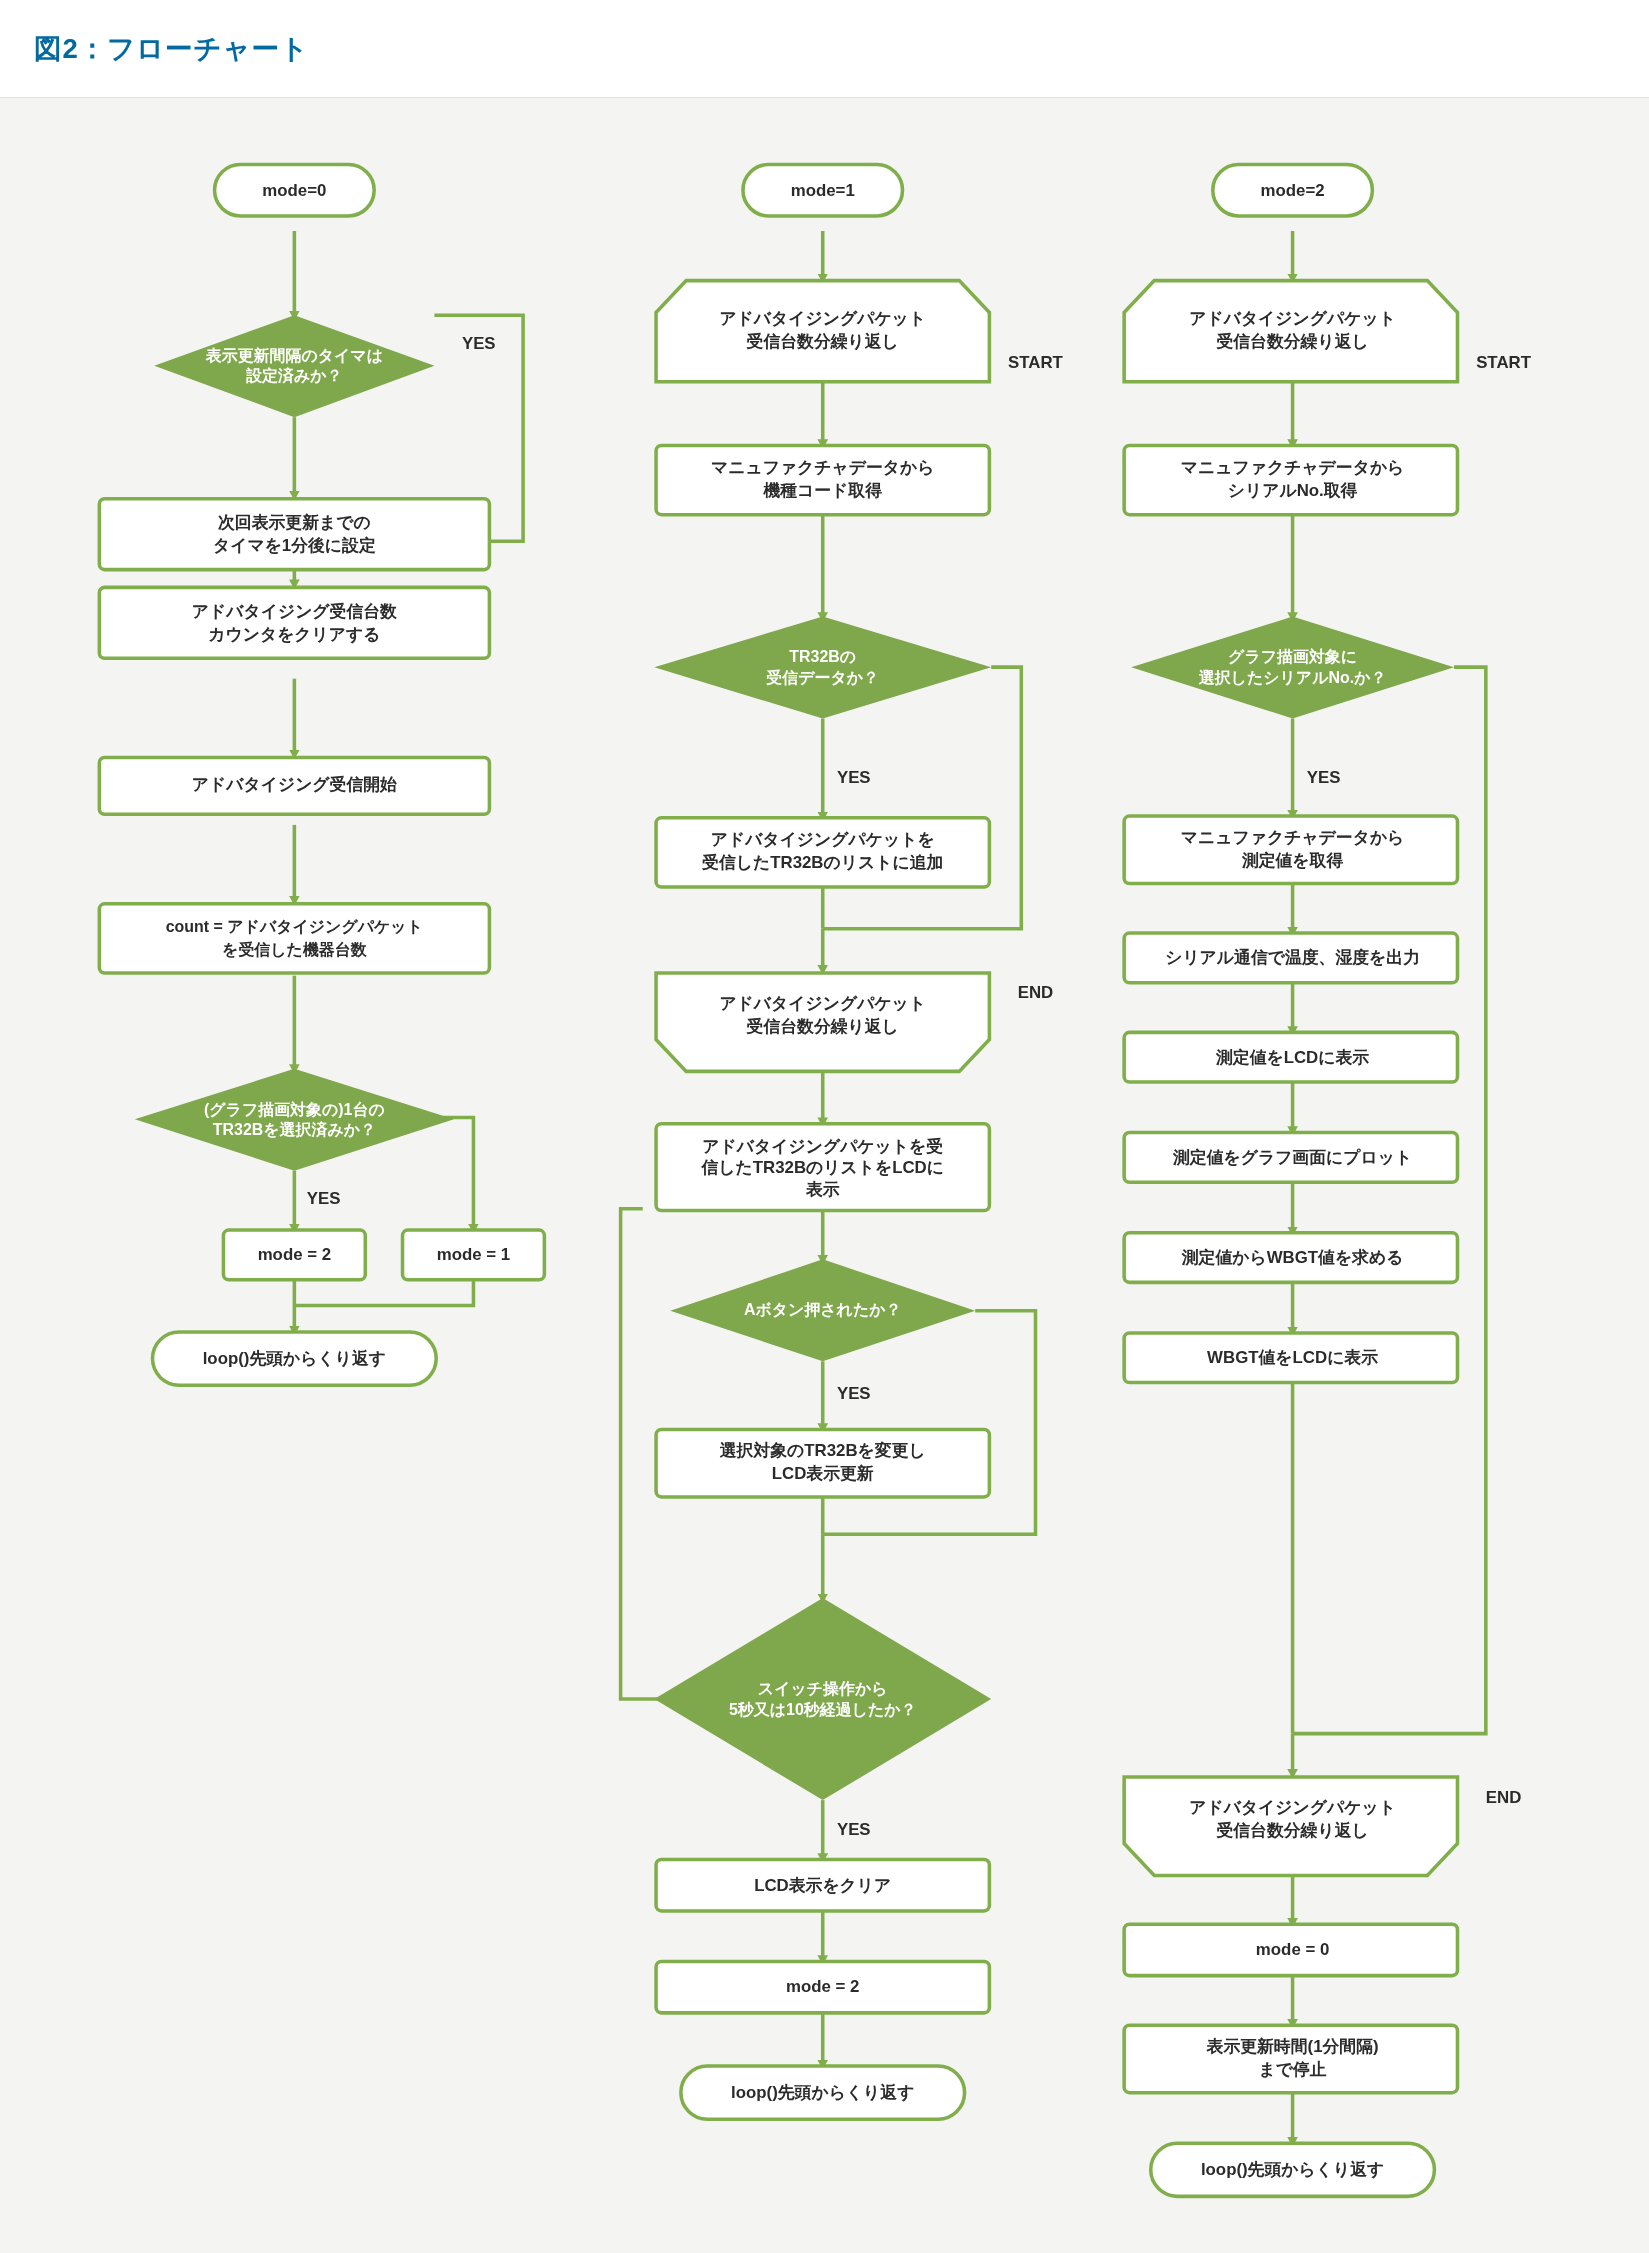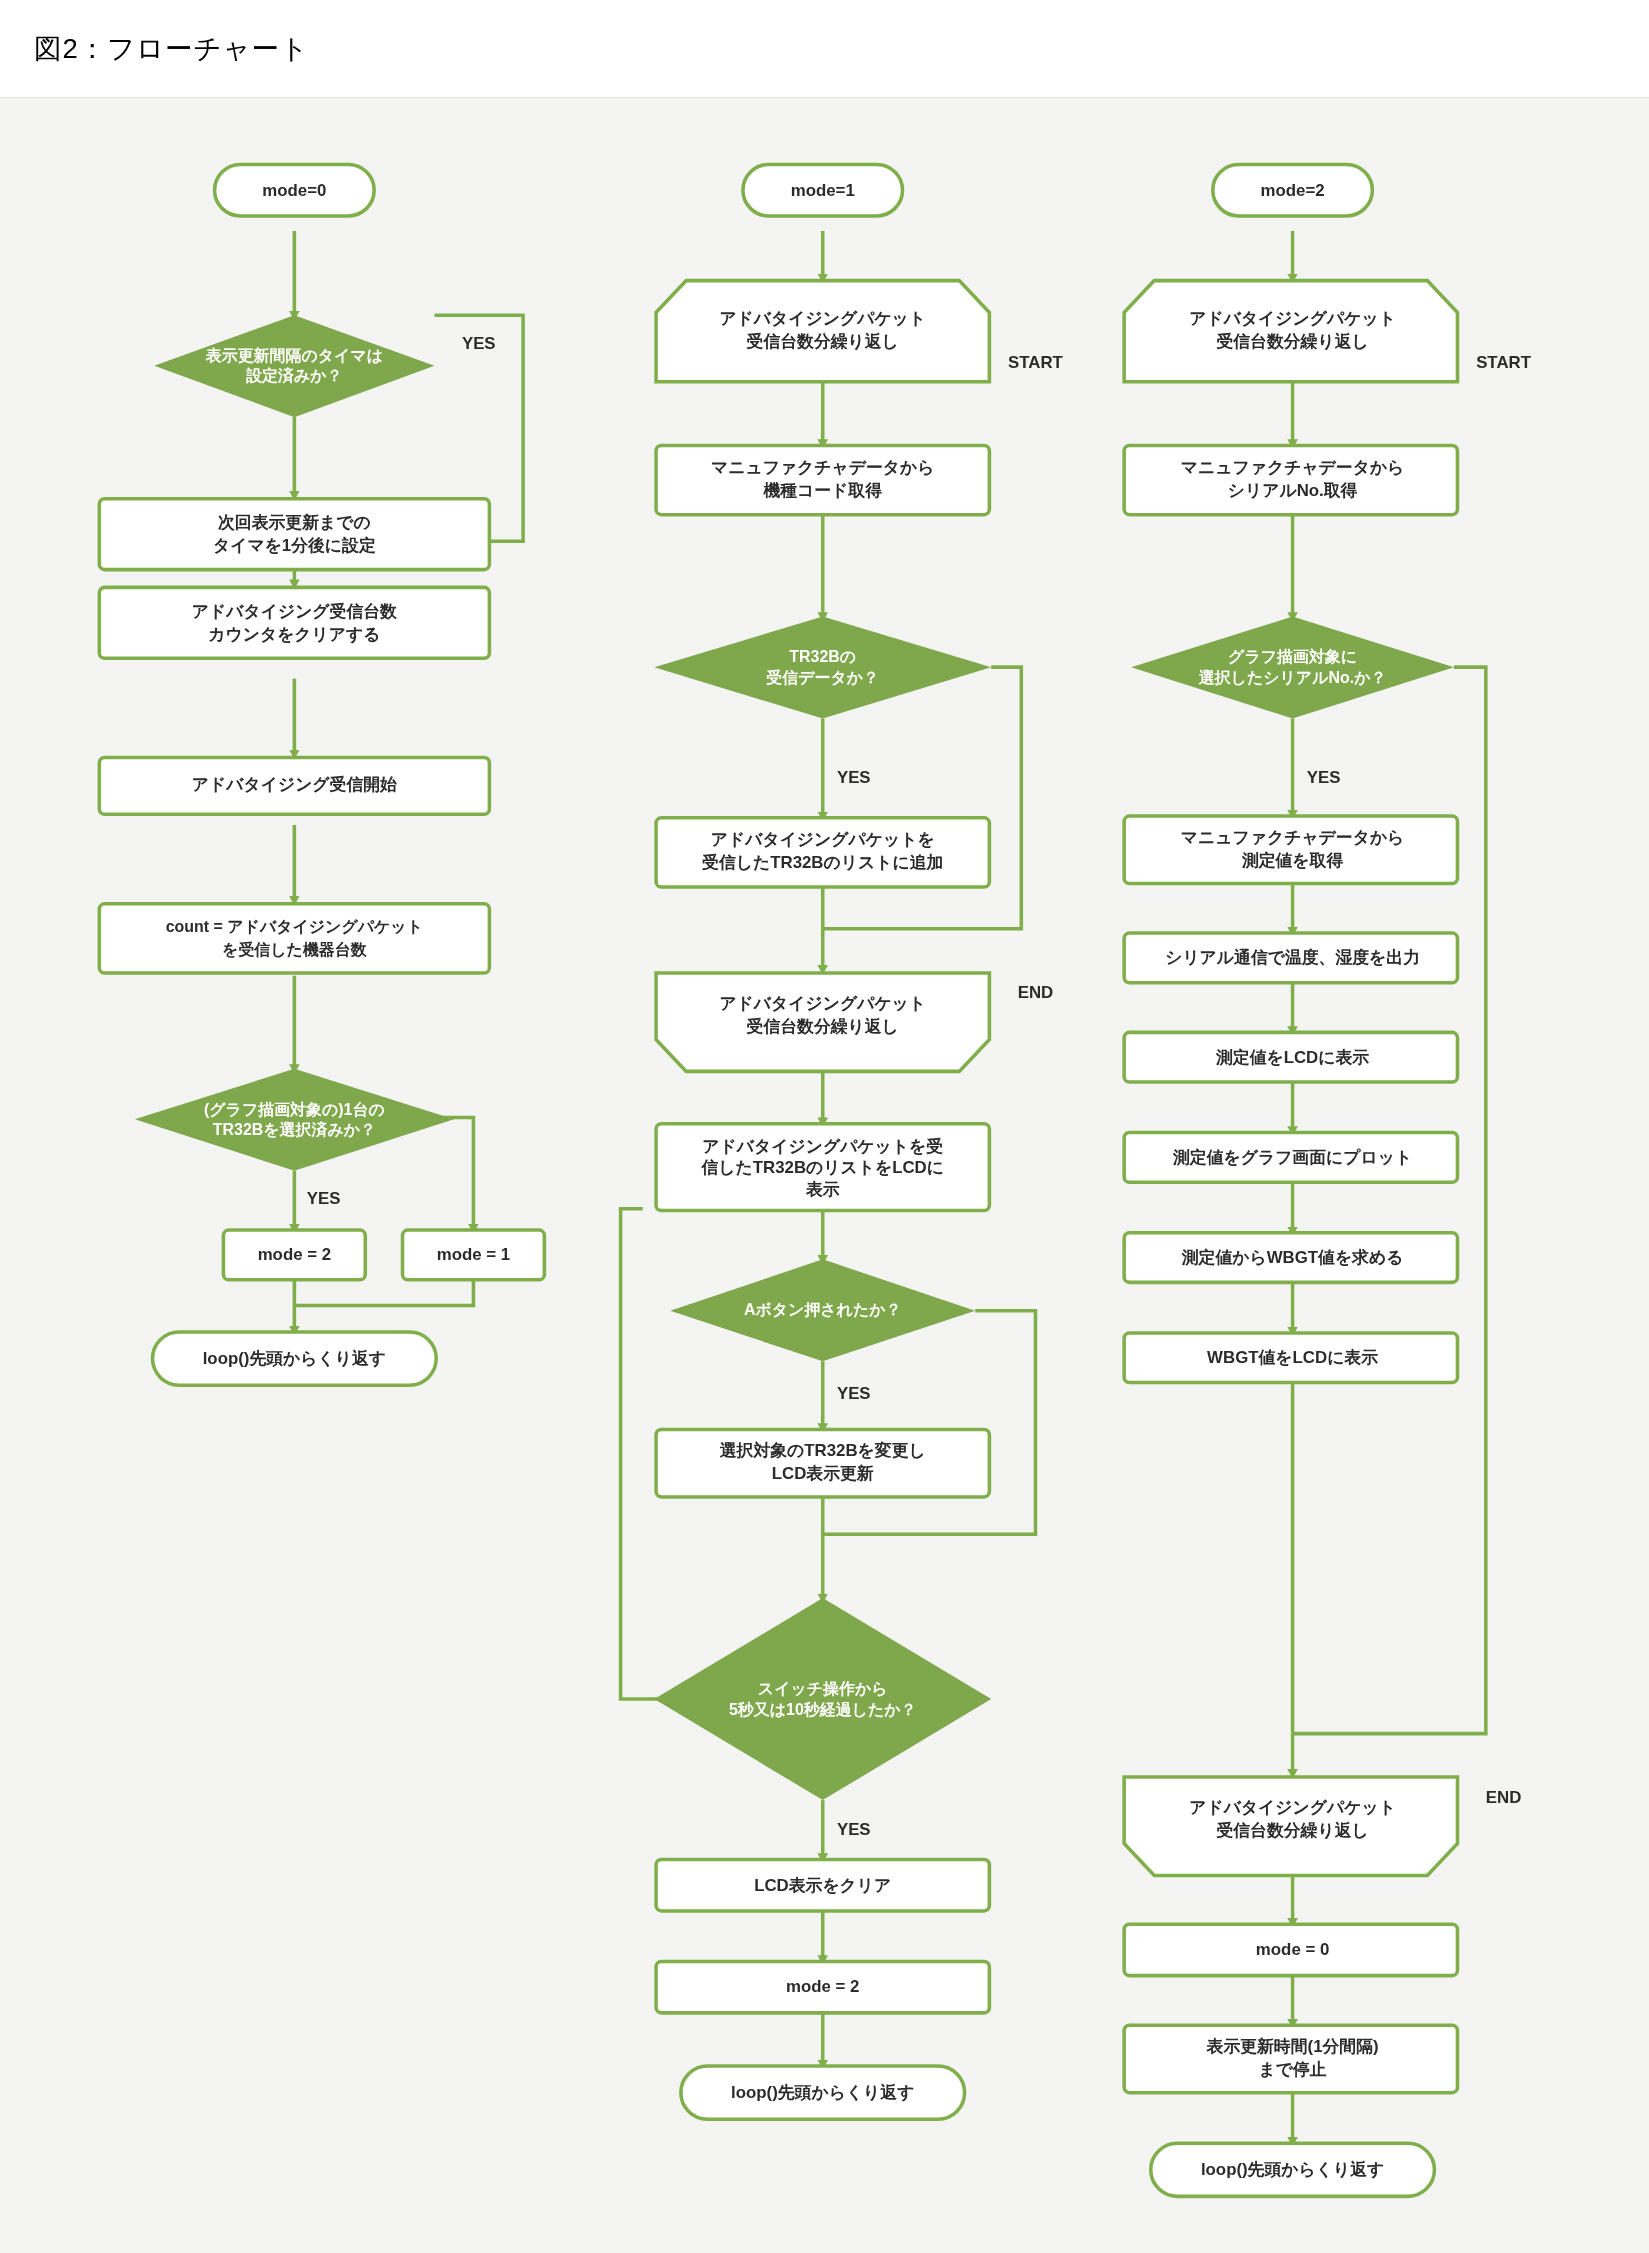--- a/index.html
+++ b/index.html
@@ -10,21 +10,21 @@
     overflow:hidden;
   }
   #page{position:relative;width:1649px;height:2254px;background:#f4f4f2;}
   #titlebar{
     position:absolute;left:0;top:0;width:1649px;height:98px;
     background:#ffffff;box-sizing:border-box;
     display:flex;align-items:center;padding-left:34px;
     border-bottom:0.9px solid #e2e2e0;
   }
   #title{
-    font-size:27.5px;font-weight:normal;color:#000000;letter-spacing:0.9px;
+    font-size:27.5px;font-weight:bold;color:#0369a1;letter-spacing:0.9px;
   }
   #canvas{position:absolute;left:0;top:98px;width:1630px;height:2156px;}
   svg{display:block;}
   .nodeText{
     font-family:"Liberation Sans","DejaVu Sans",sans-serif;
     font-size:19px;font-weight:bold;fill:#2b2b2b;
     text-anchor:middle;dominant-baseline:middle;
     white-space:pre;
   }
   .nodeText.small{font-size:18px;}

